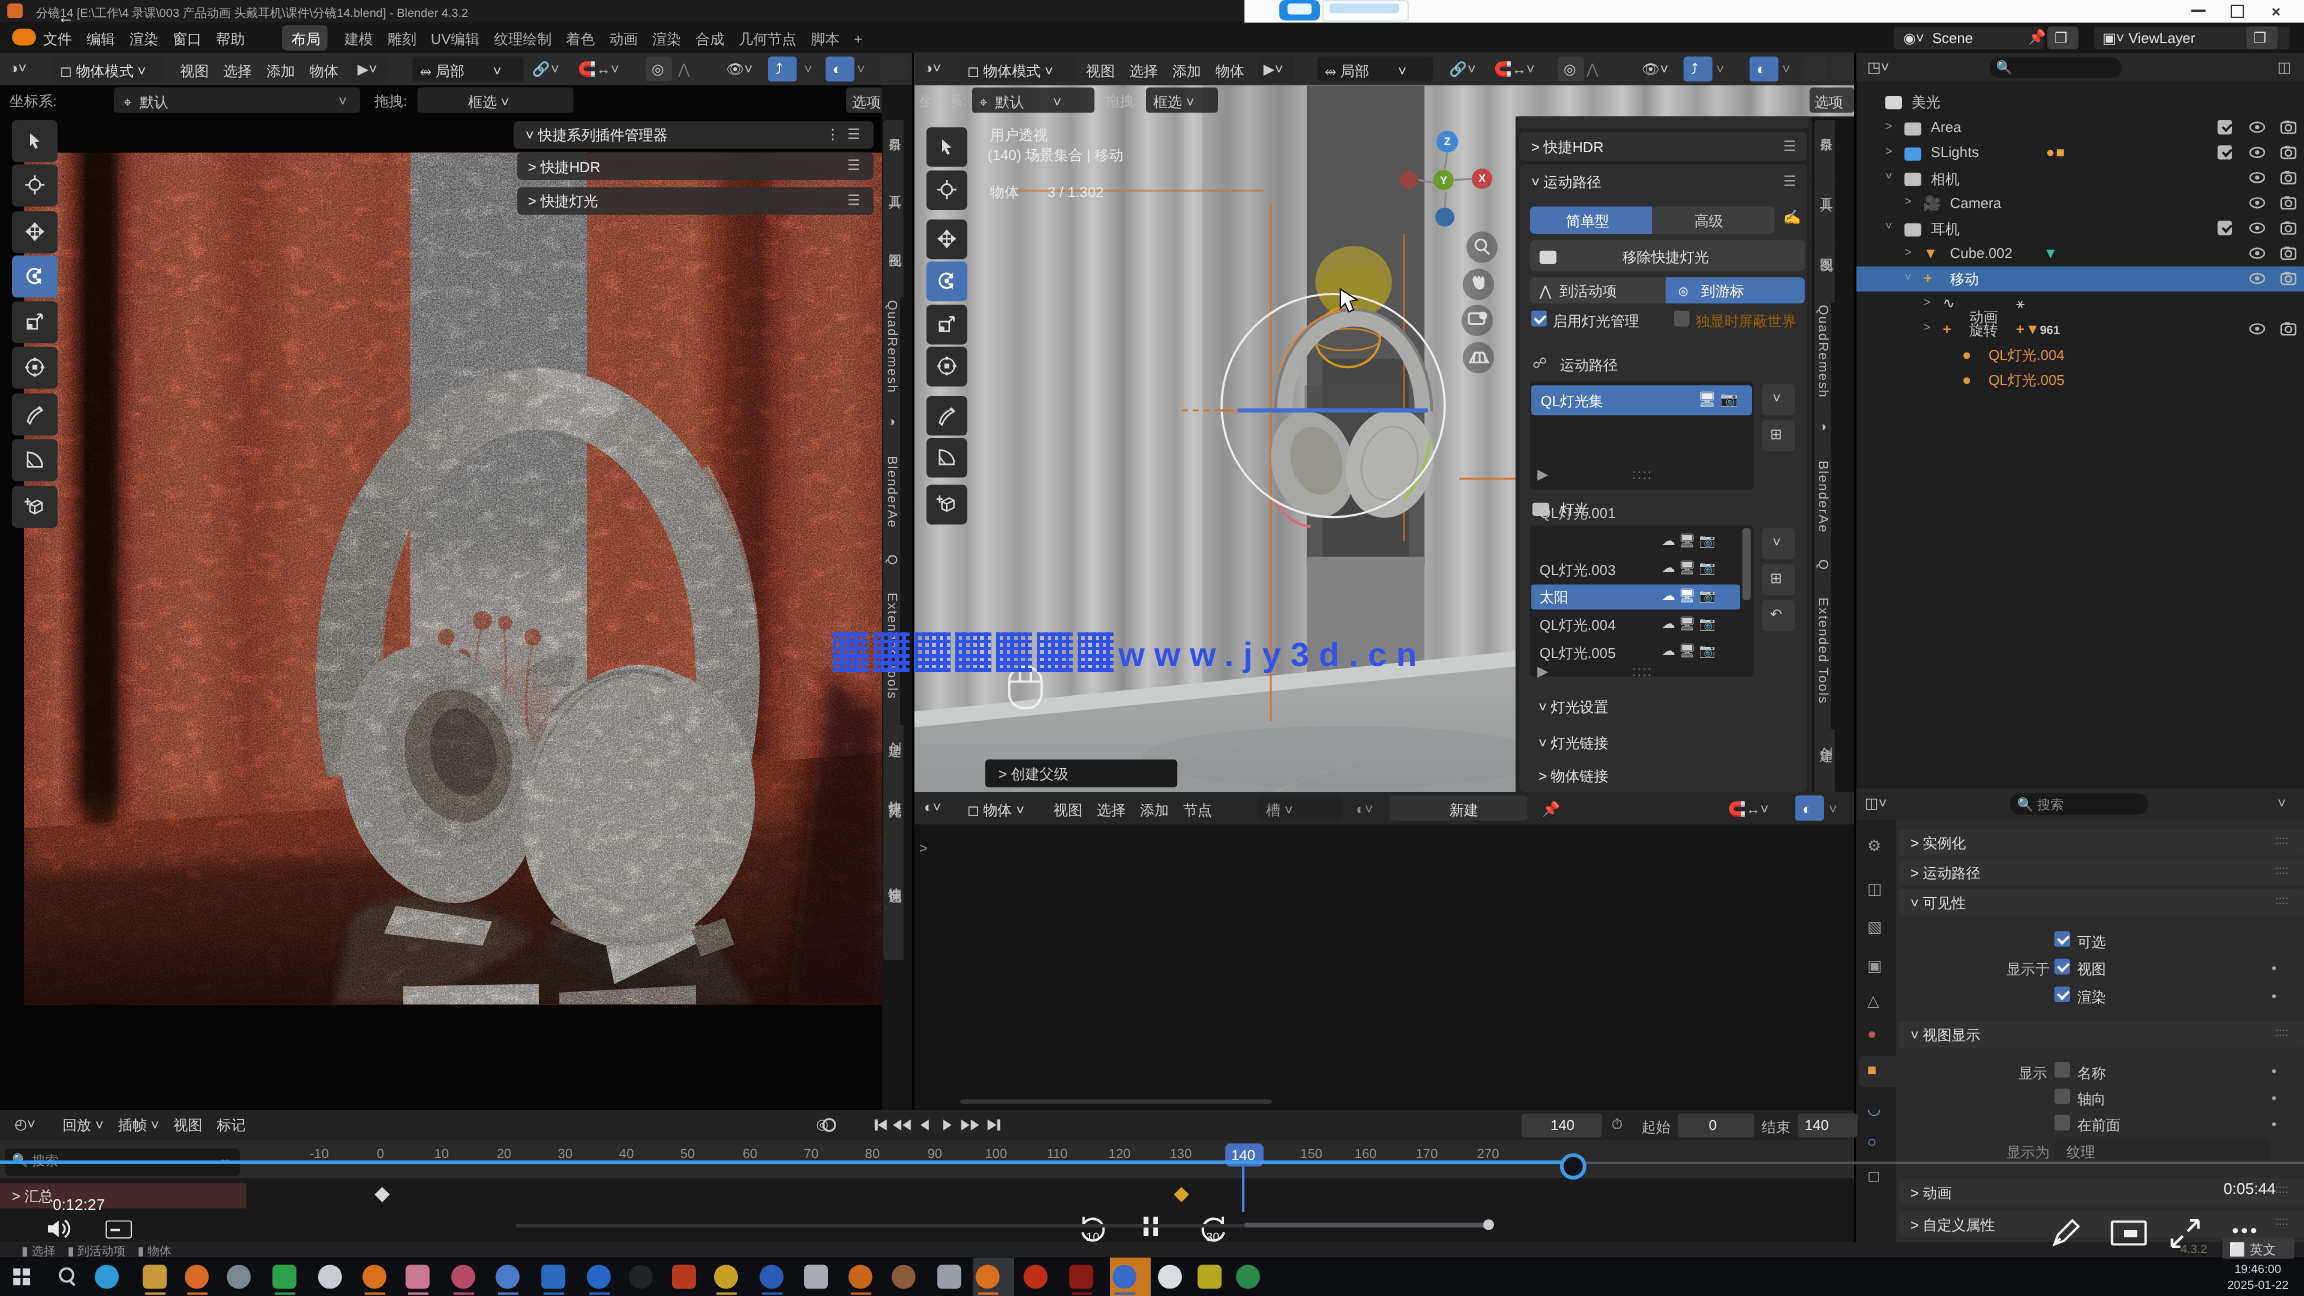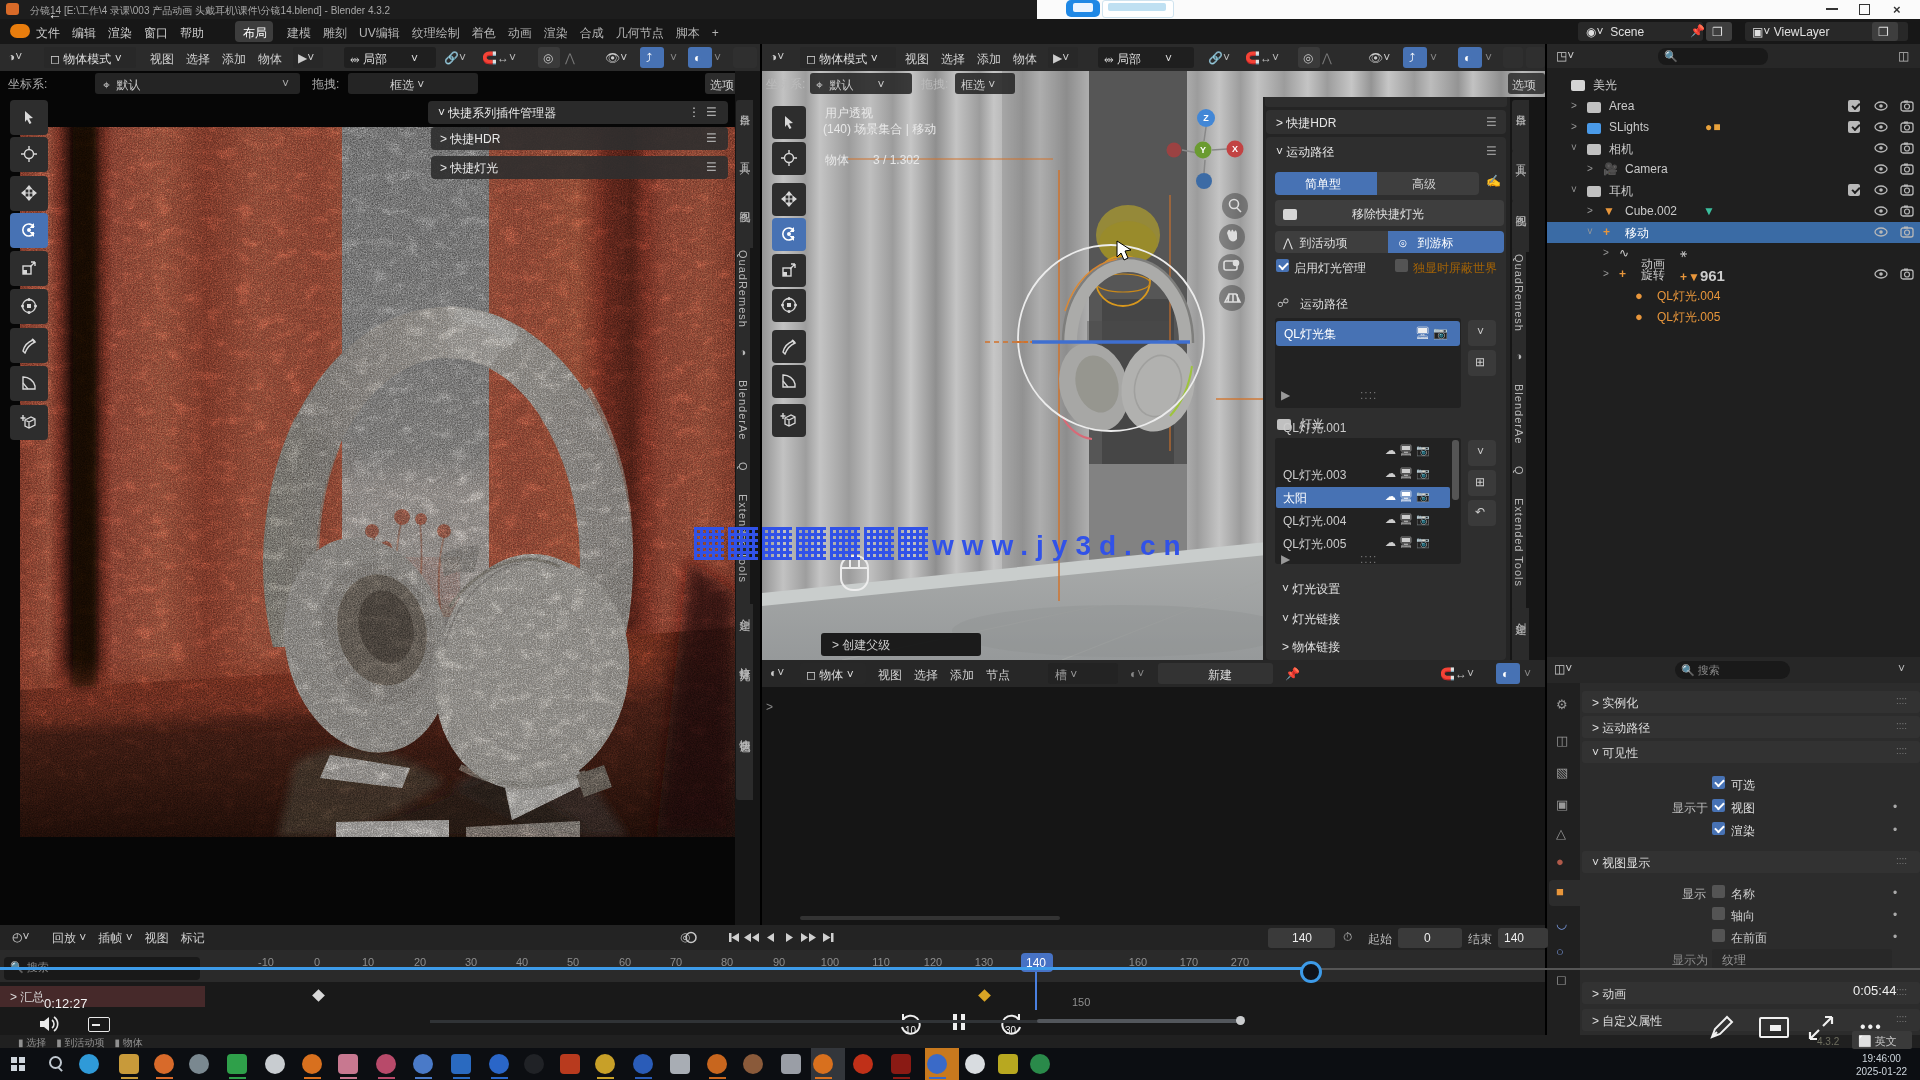--- a/index.html
+++ b/index.html
@@ -676,21 +676,21 @@
     <circle cx="7" cy="6.5" r="2.5" fill="none" stroke="#b8b8b8" stroke-width="1.2"></circle>
     <rect x="4" y="0.5" width="4" height="2" fill="#b8b8b8"></rect>
   </svg>
 <div class="a tx" style="left:1603px;top:247px;color:#999;font-size:10px">˃</div>
 <div class="a tx" style="left:1619px;top:246px;color:#ccc">∿</div>
 <div class="a tx" style="left:1641px;top:256px;color:#c9c9c9">动画</div>
 <div class="a tx" style="left:1680px;top:246px;color:#ccc">⚹</div>
 <div class="a tx" style="left:1603px;top:268px;color:#999;font-size:10px">˃</div>
 <div class="a tx" style="left:1619px;top:267px;color:#e8963b;font-weight:bold">+</div>
 <div class="a tx" style="left:1641px;top:267px;color:#c9c9c9">旋转</div>
-<div class="a tx" style="left:1680px;top:267px;color:#e8963b;font-weight:bold">+ <span style="color:#e8963b">▼</span><span style="font-size:15px;color:#ccc">961</span></div>
+<div class="a tx" style="left:1680px;top:267px;color:#e8963b;font-weight:bold">+ <span style="color:#e8963b">▼</span><span style="font-size:10px;color:#ccc">961</span></div>
 <svg class="a" style="left:1874px;top:268px" width="14" height="12" viewBox="0 0 14 12">
     <ellipse cx="7" cy="6" rx="6" ry="4" fill="none" stroke="#b8b8b8" stroke-width="1.3"></ellipse>
     <circle cx="7" cy="6" r="1.8" fill="#b8b8b8"></circle>
   </svg>
 <svg class="a" style="left:1900px;top:268px" width="14" height="12" viewBox="0 0 14 12">
     <rect x="1" y="2" width="12" height="9" rx="2" fill="none" stroke="#b8b8b8" stroke-width="1.3"></rect>
     <circle cx="7" cy="6.5" r="2.5" fill="none" stroke="#b8b8b8" stroke-width="1.2"></circle>
     <rect x="4" y="0.5" width="4" height="2" fill="#b8b8b8"></rect>
   </svg>
 <div class="a tx" style="left:1635px;top:288px;color:#e8963b;font-size:13px">●</div>
@@ -797,21 +797,21 @@
 <div class="a tx" style="left:558px;top:956px;width:30px;text-align:center;color:#8f8f8f;font-size:11px">50</div>
 <div class="a tx" style="left:610px;top:956px;width:30px;text-align:center;color:#8f8f8f;font-size:11px">60</div>
 <div class="a tx" style="left:661px;top:956px;width:30px;text-align:center;color:#8f8f8f;font-size:11px">70</div>
 <div class="a tx" style="left:712px;top:956px;width:30px;text-align:center;color:#8f8f8f;font-size:11px">80</div>
 <div class="a tx" style="left:764px;top:956px;width:30px;text-align:center;color:#8f8f8f;font-size:11px">90</div>
 <div class="a tx" style="left:815px;top:956px;width:30px;text-align:center;color:#8f8f8f;font-size:11px">100</div>
 <div class="a tx" style="left:866px;top:956px;width:30px;text-align:center;color:#8f8f8f;font-size:11px">110</div>
 <div class="a tx" style="left:918px;top:956px;width:30px;text-align:center;color:#8f8f8f;font-size:11px">120</div>
 <div class="a tx" style="left:969px;top:956px;width:30px;text-align:center;color:#8f8f8f;font-size:11px">130</div>
 <div class="a tx" style="left:1020px;top:956px;width:30px;text-align:center;color:#8f8f8f;font-size:11px">140</div>
-<div class="a tx" style="left:1072px;top:996px;width:30px;text-align:left;color:#8f8f8f;font-size:11px">150</div>
+<div class="a tx" style="left:1072px;top:956px;width:30px;text-align:right;color:#8f8f8f;font-size:11px">150</div>
 <div class="a tx" style="left:1123px;top:956px;width:30px;text-align:center;color:#8f8f8f;font-size:11px">160</div>
 <div class="a tx" style="left:1174px;top:956px;width:30px;text-align:center;color:#8f8f8f;font-size:11px">170</div>
 <div class="a tx" style="left:1225px;top:956px;width:30px;text-align:center;color:#8f8f8f;font-size:11px">270</div>
 <div class="a" style="left:4px;top:957px;width:196px;height:23px;background:#191919;border-radius:4px"></div>
 <div class="a tx" style="left:10px;top:960px;color:#888;font-size:11px">🔍 搜索</div>
 <div class="a tx" style="left:182px;top:960px;color:#999;font-size:11px">↔</div>
 <div class="a" style="left:0;top:986px;width:205px;height:21px;background:#46292a"></div>
 <div class="a tx" style="left:10px;top:989px;color:#ddd">˃ 汇总</div>
 <div class="a" style="left:1035px;top:972px;width:2px;height:38px;background:#4a80e0"></div>
 <div class="a" style="left:1021px;top:953px;width:32px;height:19px;background:#4772c4;border-radius:4px"></div>

